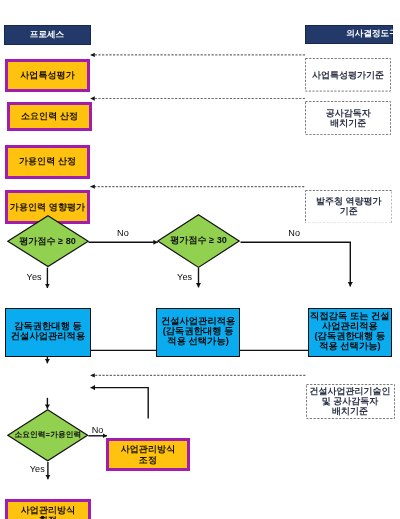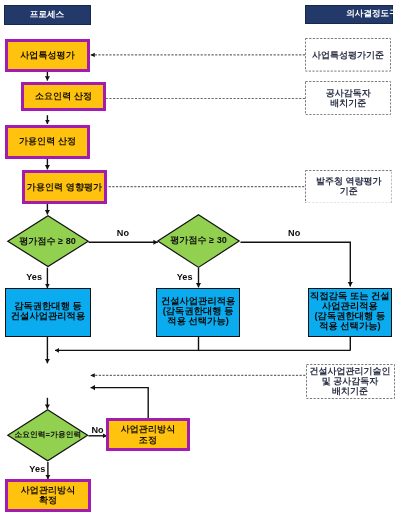--- a/index.html
+++ b/index.html
@@ -1,37 +1,37 @@
 <!DOCTYPE html>
 <html><head>
 <meta charset="utf-8">
 <style>
   html,body{margin:0;padding:0;background:#ffffff;}
   body{width:400px;height:519px;overflow:hidden;
        font-family:"Liberation Sans","DejaVu Sans",sans-serif;
        -webkit-font-smoothing:antialiased;}
   #stage{position:relative;width:400px;height:519px;background:#fff;}
   .node{position:absolute;box-sizing:border-box;display:flex;align-items:center;
-        justify-content:center;text-align:center;white-space:pre;}
+        justify-content:center;text-align:center;white-space:pre;margin-top:20px;}
   .hdr{background:#23396A;border:1px solid #16294d;color:#ffffff;font-weight:700;
        font-size:8.6px;letter-spacing:0px;}
   .proc{background:#FFC20E;border:3px solid #a21caf;color:#1a1400;font-weight:700;
         font-size:9px;line-height:10.3px;letter-spacing:0.1px;}
   .blue{background:#0BACEF;padding-bottom:1.2px;border:1px solid #111111;color:#0a0a0a;font-weight:700;
         font-size:9.3px;line-height:9.9px;letter-spacing:0px;}
   .tool{background:transparent;color:#2d3347;font-weight:700;
         font-size:9px;line-height:10px;letter-spacing:0px;}
   .tool > svg{position:absolute;left:0;top:0;}
   .tool > .tlbl{position:relative;z-index:2;width:100%;text-align:center;white-space:pre;}
   .dia{position:absolute;}
   .dia > svg{position:absolute;left:0;top:0;overflow:visible;}
   .dia > .dlbl{position:absolute;left:0;top:0;width:100%;height:100%;
        display:flex;align-items:center;justify-content:center;
        font-weight:700;font-size:9.1px;color:#101010;white-space:pre;letter-spacing:0px;}
-  .elabel{position:absolute;font-weight:700;font-size:9.1px;color:#0a0a0a;
+  .elabel{position:absolute;font-weight:400;font-size:9.1px;color:#0a0a0a;
           letter-spacing:0.1px;white-space:pre;transform:translate(-50%,-50%);
           line-height:1;}
   svg.lines{position:absolute;left:0;top:0;width:400px;height:519px;}
 </style>
 </head>
 <body>
 
 <div id="stage">
 
   <svg class="lines" viewBox="0 0 400 519" xmlns="http://www.w3.org/2000/svg">
@@ -66,23 +66,23 @@
       <path d="M305,98.5 L90.2,98.5" marker-end="url(#ahd)"></path>
       <path d="M304.3,186.6 L90.2,186.6" marker-end="url(#ahd)"></path>
       <path d="M305.4,375.4 L90.2,375.4" marker-end="url(#ahd)"></path>
     </g>
   </svg>
 
   <div class="node hdr" style="left:3.5px;top:4.5px;width:87px;height:20px;">프로세스</div>
   <div class="node hdr" style="left:305px;top:4.5px;width:88px;height:19.5px;padding-left:46px;">의사결정도구</div>
 
   <div class="node proc" style="left:5px;top:38.5px;width:85px;height:33px;">사업특성평가</div>
-  <div class="node proc" style="left:21px;top:81.6px;width:85px;height:29px;">소요인력 산정</div>
+  <div class="node proc" style="left:7px;top:81.6px;width:85px;height:29px;">소요인력 산정</div>
   <div class="node proc" style="left:5px;top:124.5px;width:85px;height:34px;">가용인력 산정</div>
-  <div class="node proc" style="left:22px;top:170px;width:85px;height:33.8px;">가용인력 영향평가</div>
+  <div class="node proc" style="left:5px;top:170px;width:85px;height:33.8px;">가용인력 영향평가</div>
 
   <div class="dia" style="left:6.5px;top:215px;width:82px;height:52.4px;">
     <svg width="82" height="52.4" viewBox="0 0 82 52.4" xmlns="http://www.w3.org/2000/svg">
       <polygon points="41,0.8 81.2,26.2 41,51.6 0.8,26.2" fill="#92D050" stroke="#111" stroke-width="1.2"></polygon>
     </svg>
     <div class="dlbl">평가점수 ≥ 80</div>
   </div>
 
   <div class="dia" style="left:157px;top:213.8px;width:83px;height:54.2px;">
     <svg width="83" height="54.2" viewBox="0 0 83 54.2" xmlns="http://www.w3.org/2000/svg">

